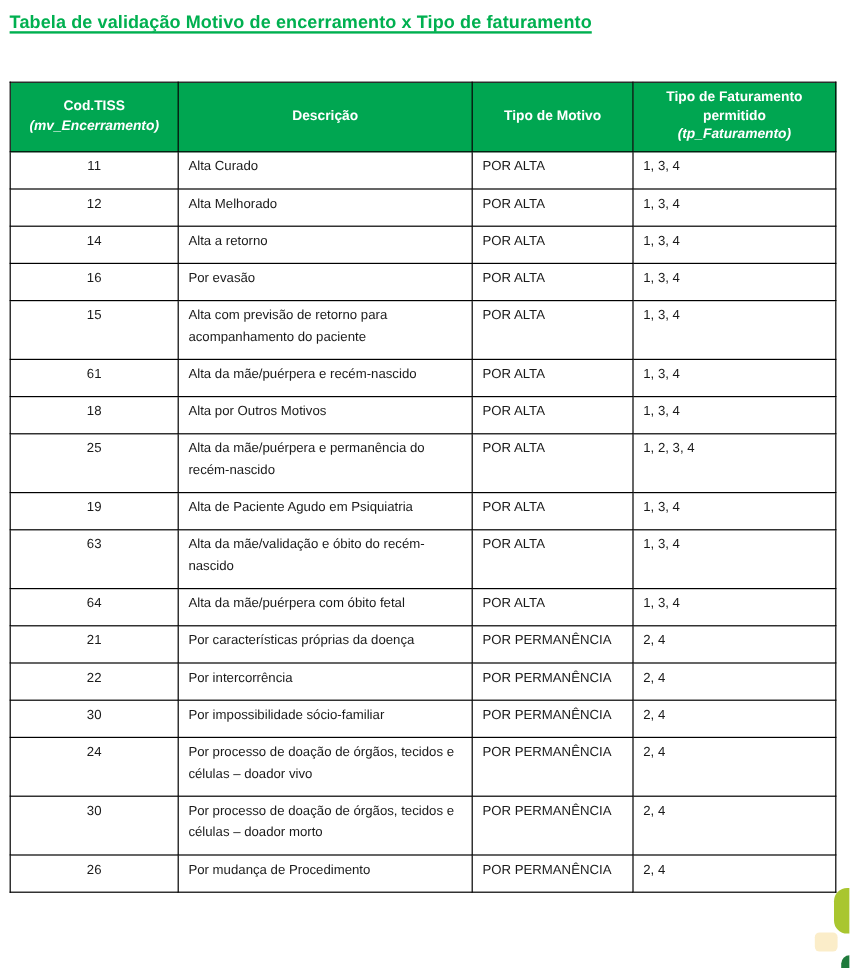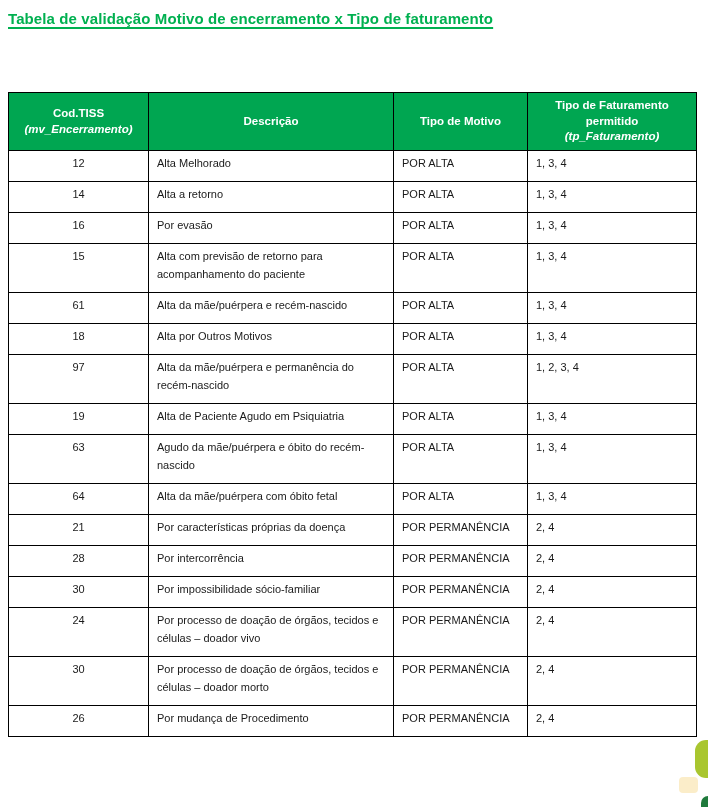--- a/index.html
+++ b/index.html
@@ -21,21 +21,21 @@
     font-weight: bold;
     color: #00B050;
     text-decoration: underline;
     text-decoration-thickness: 2px;
     text-underline-offset: 3px;
     letter-spacing: 0.1px;
   }
   table.validation {
     position: absolute;
     left: 8px;
-    top: 92px;
+    top: 68px;
     border-collapse: collapse;
     table-layout: fixed;
     width: 688px;
   }
   table.validation th, table.validation td {
     border: 1.5px solid #000000;
   }
   table.validation th {
     background: #00A651;
     color: #ffffff;
@@ -114,20 +114,26 @@
 
         </th>
         <th>
           <div>Tipo de Faturamento permitido</div>
           <div class="hdr-sub">(tp_Faturamento)</div>
         </th>
       </tr>
     </thead>
     <tbody id="table-body">
         <tr>
+          <td class="c-code">11</td>
+          <td class="c-desc">Alta Curado</td>
+          <td class="c-motive">POR ALTA</td>
+          <td class="c-billing">1, 3, 4</td>
+        </tr>
+        <tr>
           <td class="c-code">12</td>
           <td class="c-desc">Alta Melhorado</td>
           <td class="c-motive">POR ALTA</td>
           <td class="c-billing">1, 3, 4</td>
         </tr>
         <tr>
           <td class="c-code">14</td>
           <td class="c-desc">Alta a retorno</td>
           <td class="c-motive">POR ALTA</td>
           <td class="c-billing">1, 3, 4</td>
@@ -150,51 +156,51 @@
           <td class="c-motive">POR ALTA</td>
           <td class="c-billing">1, 3, 4</td>
         </tr>
         <tr>
           <td class="c-code">18</td>
           <td class="c-desc">Alta por Outros Motivos</td>
           <td class="c-motive">POR ALTA</td>
           <td class="c-billing">1, 3, 4</td>
         </tr>
         <tr>
-          <td class="c-code">97</td>
+          <td class="c-code">25</td>
           <td class="c-desc">Alta da mãe/puérpera e permanência do recém-nascido</td>
           <td class="c-motive">POR ALTA</td>
           <td class="c-billing">1, 2, 3, 4</td>
         </tr>
         <tr>
           <td class="c-code">19</td>
           <td class="c-desc">Alta de Paciente Agudo em Psiquiatria</td>
           <td class="c-motive">POR ALTA</td>
           <td class="c-billing">1, 3, 4</td>
         </tr>
         <tr>
           <td class="c-code">63</td>
-          <td class="c-desc">Agudo da mãe/puérpera e óbito do recém-nascido</td>
+          <td class="c-desc">Alta da mãe/validação e óbito do recém-nascido</td>
           <td class="c-motive">POR ALTA</td>
           <td class="c-billing">1, 3, 4</td>
         </tr>
         <tr>
           <td class="c-code">64</td>
           <td class="c-desc">Alta da mãe/puérpera com óbito fetal</td>
           <td class="c-motive">POR ALTA</td>
           <td class="c-billing">1, 3, 4</td>
         </tr>
         <tr>
           <td class="c-code">21</td>
           <td class="c-desc">Por características próprias da doença</td>
           <td class="c-motive">POR PERMANÊNCIA</td>
           <td class="c-billing">2, 4</td>
         </tr>
         <tr>
-          <td class="c-code">28</td>
+          <td class="c-code">22</td>
           <td class="c-desc">Por intercorrência</td>
           <td class="c-motive">POR PERMANÊNCIA</td>
           <td class="c-billing">2, 4</td>
         </tr>
         <tr>
           <td class="c-code">30</td>
           <td class="c-desc">Por impossibilidade sócio-familiar</td>
           <td class="c-motive">POR PERMANÊNCIA</td>
           <td class="c-billing">2, 4</td>
         </tr>

